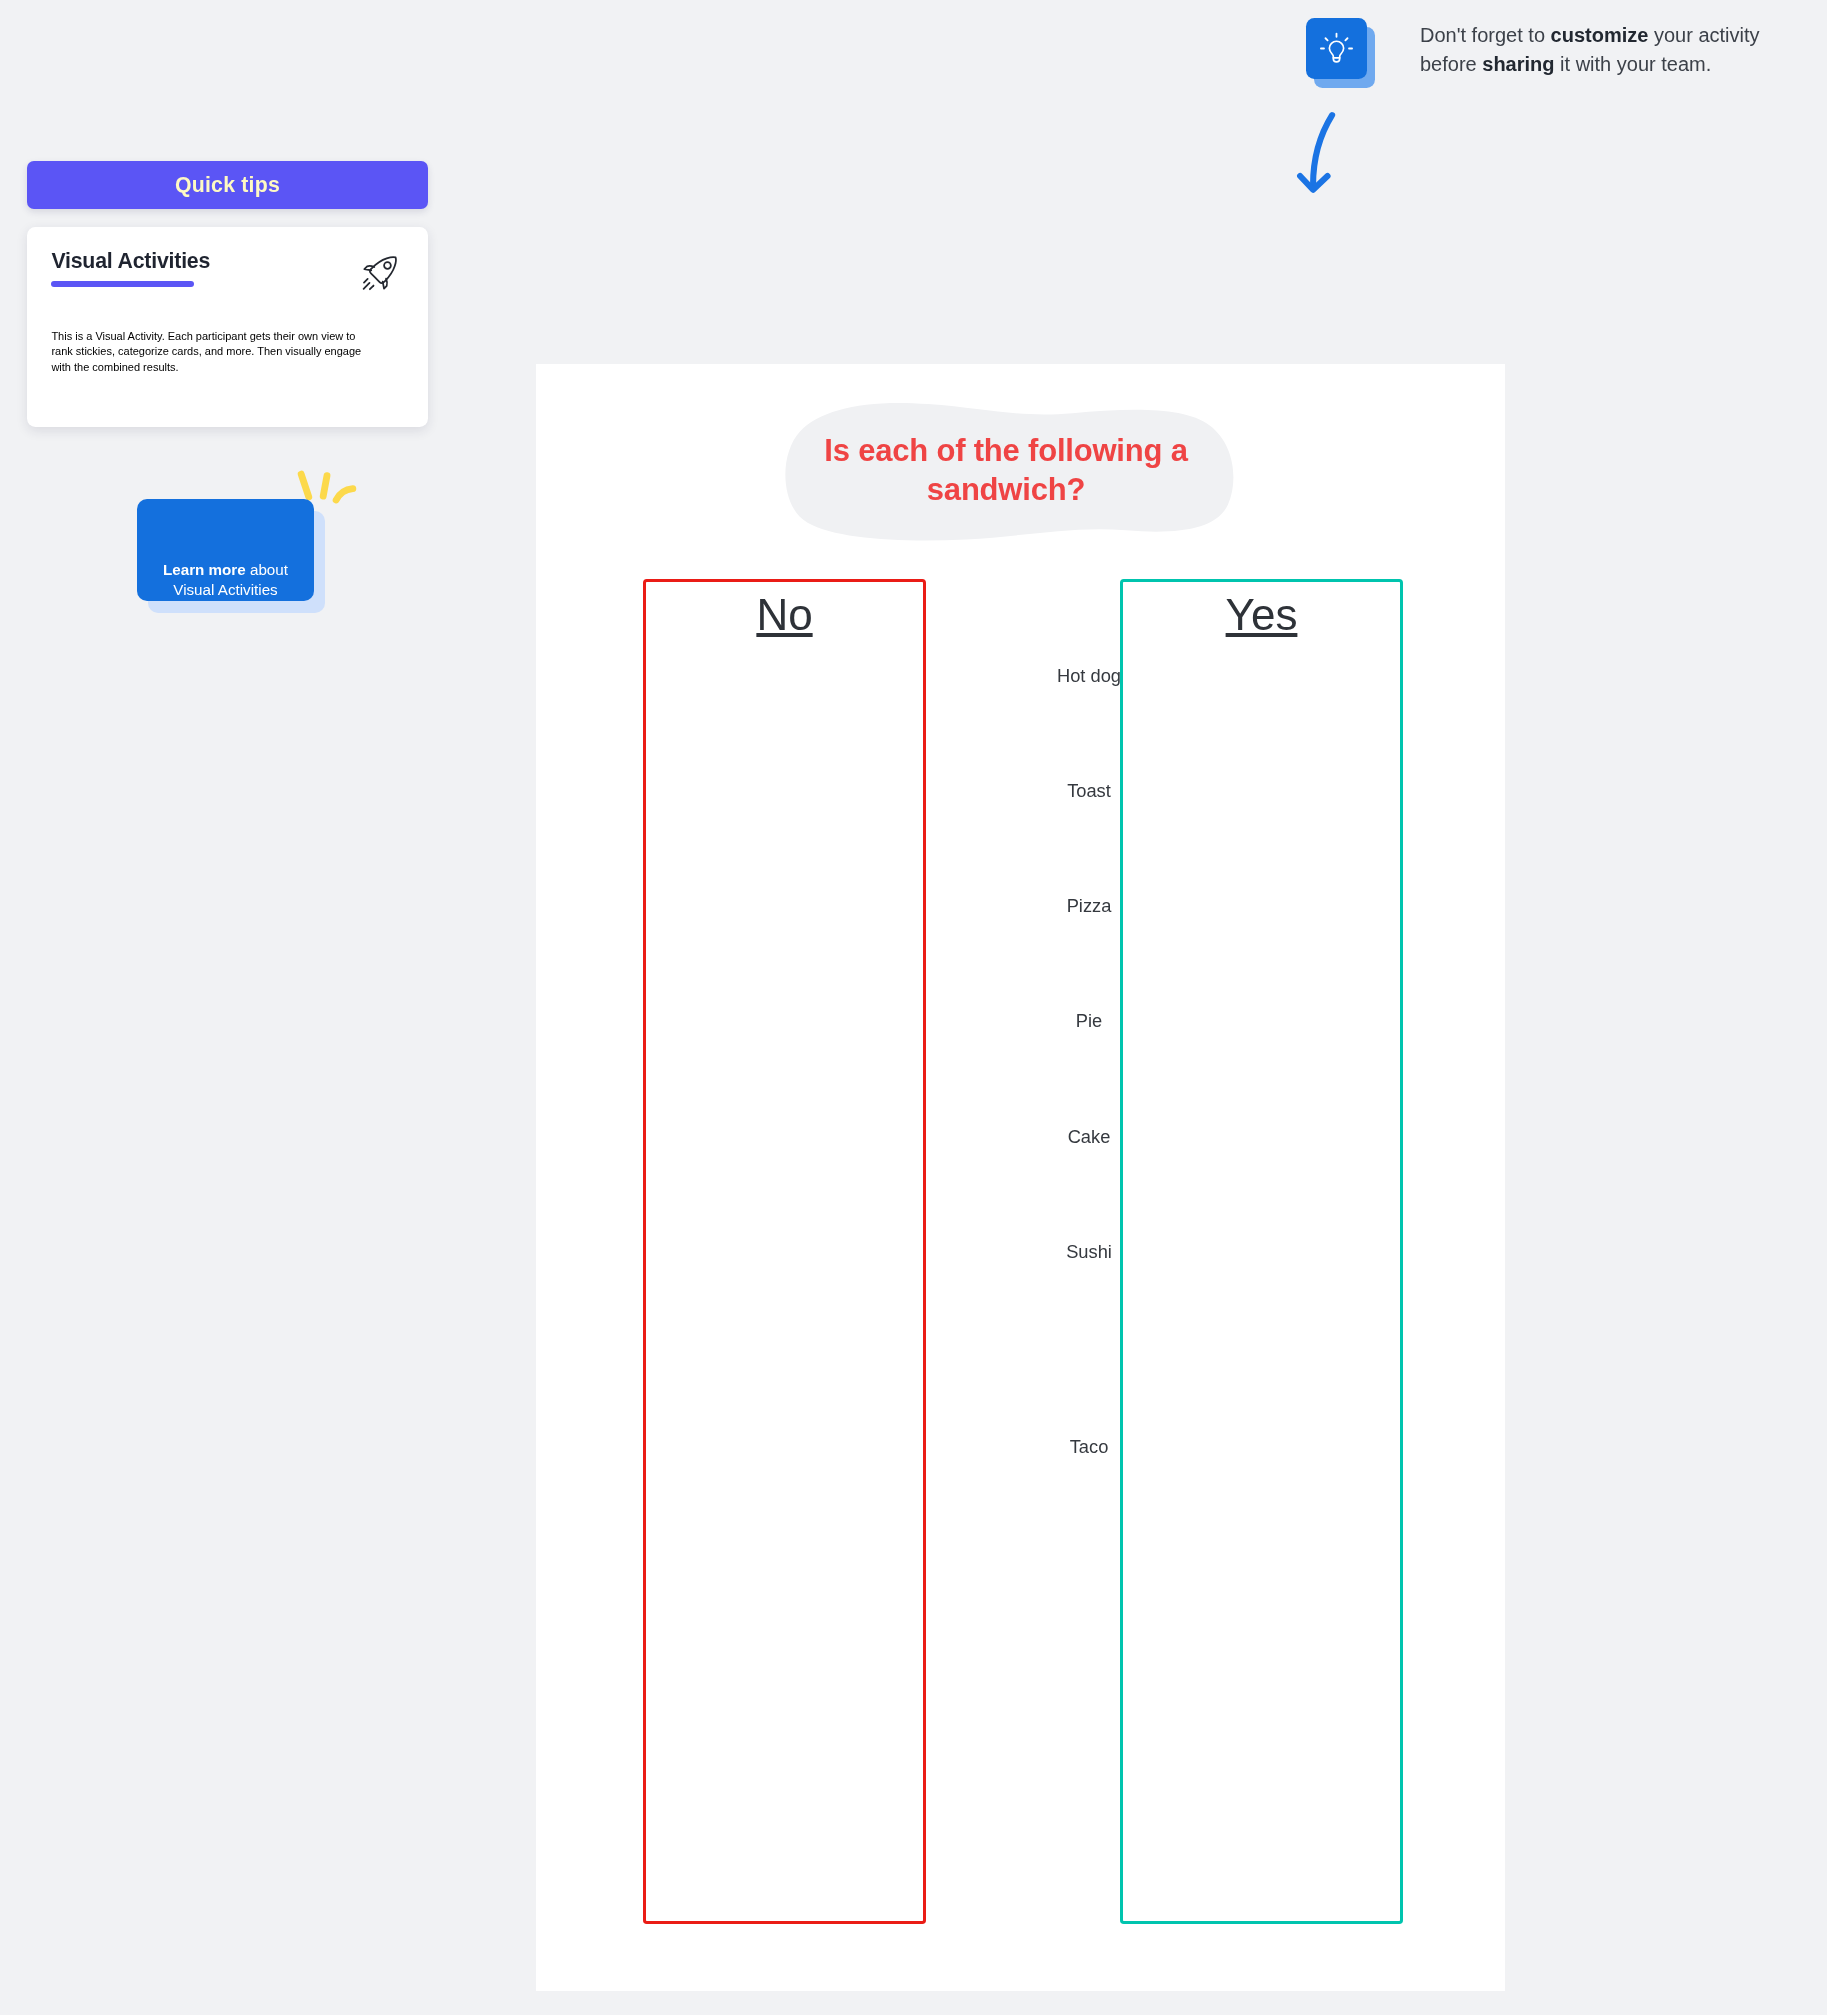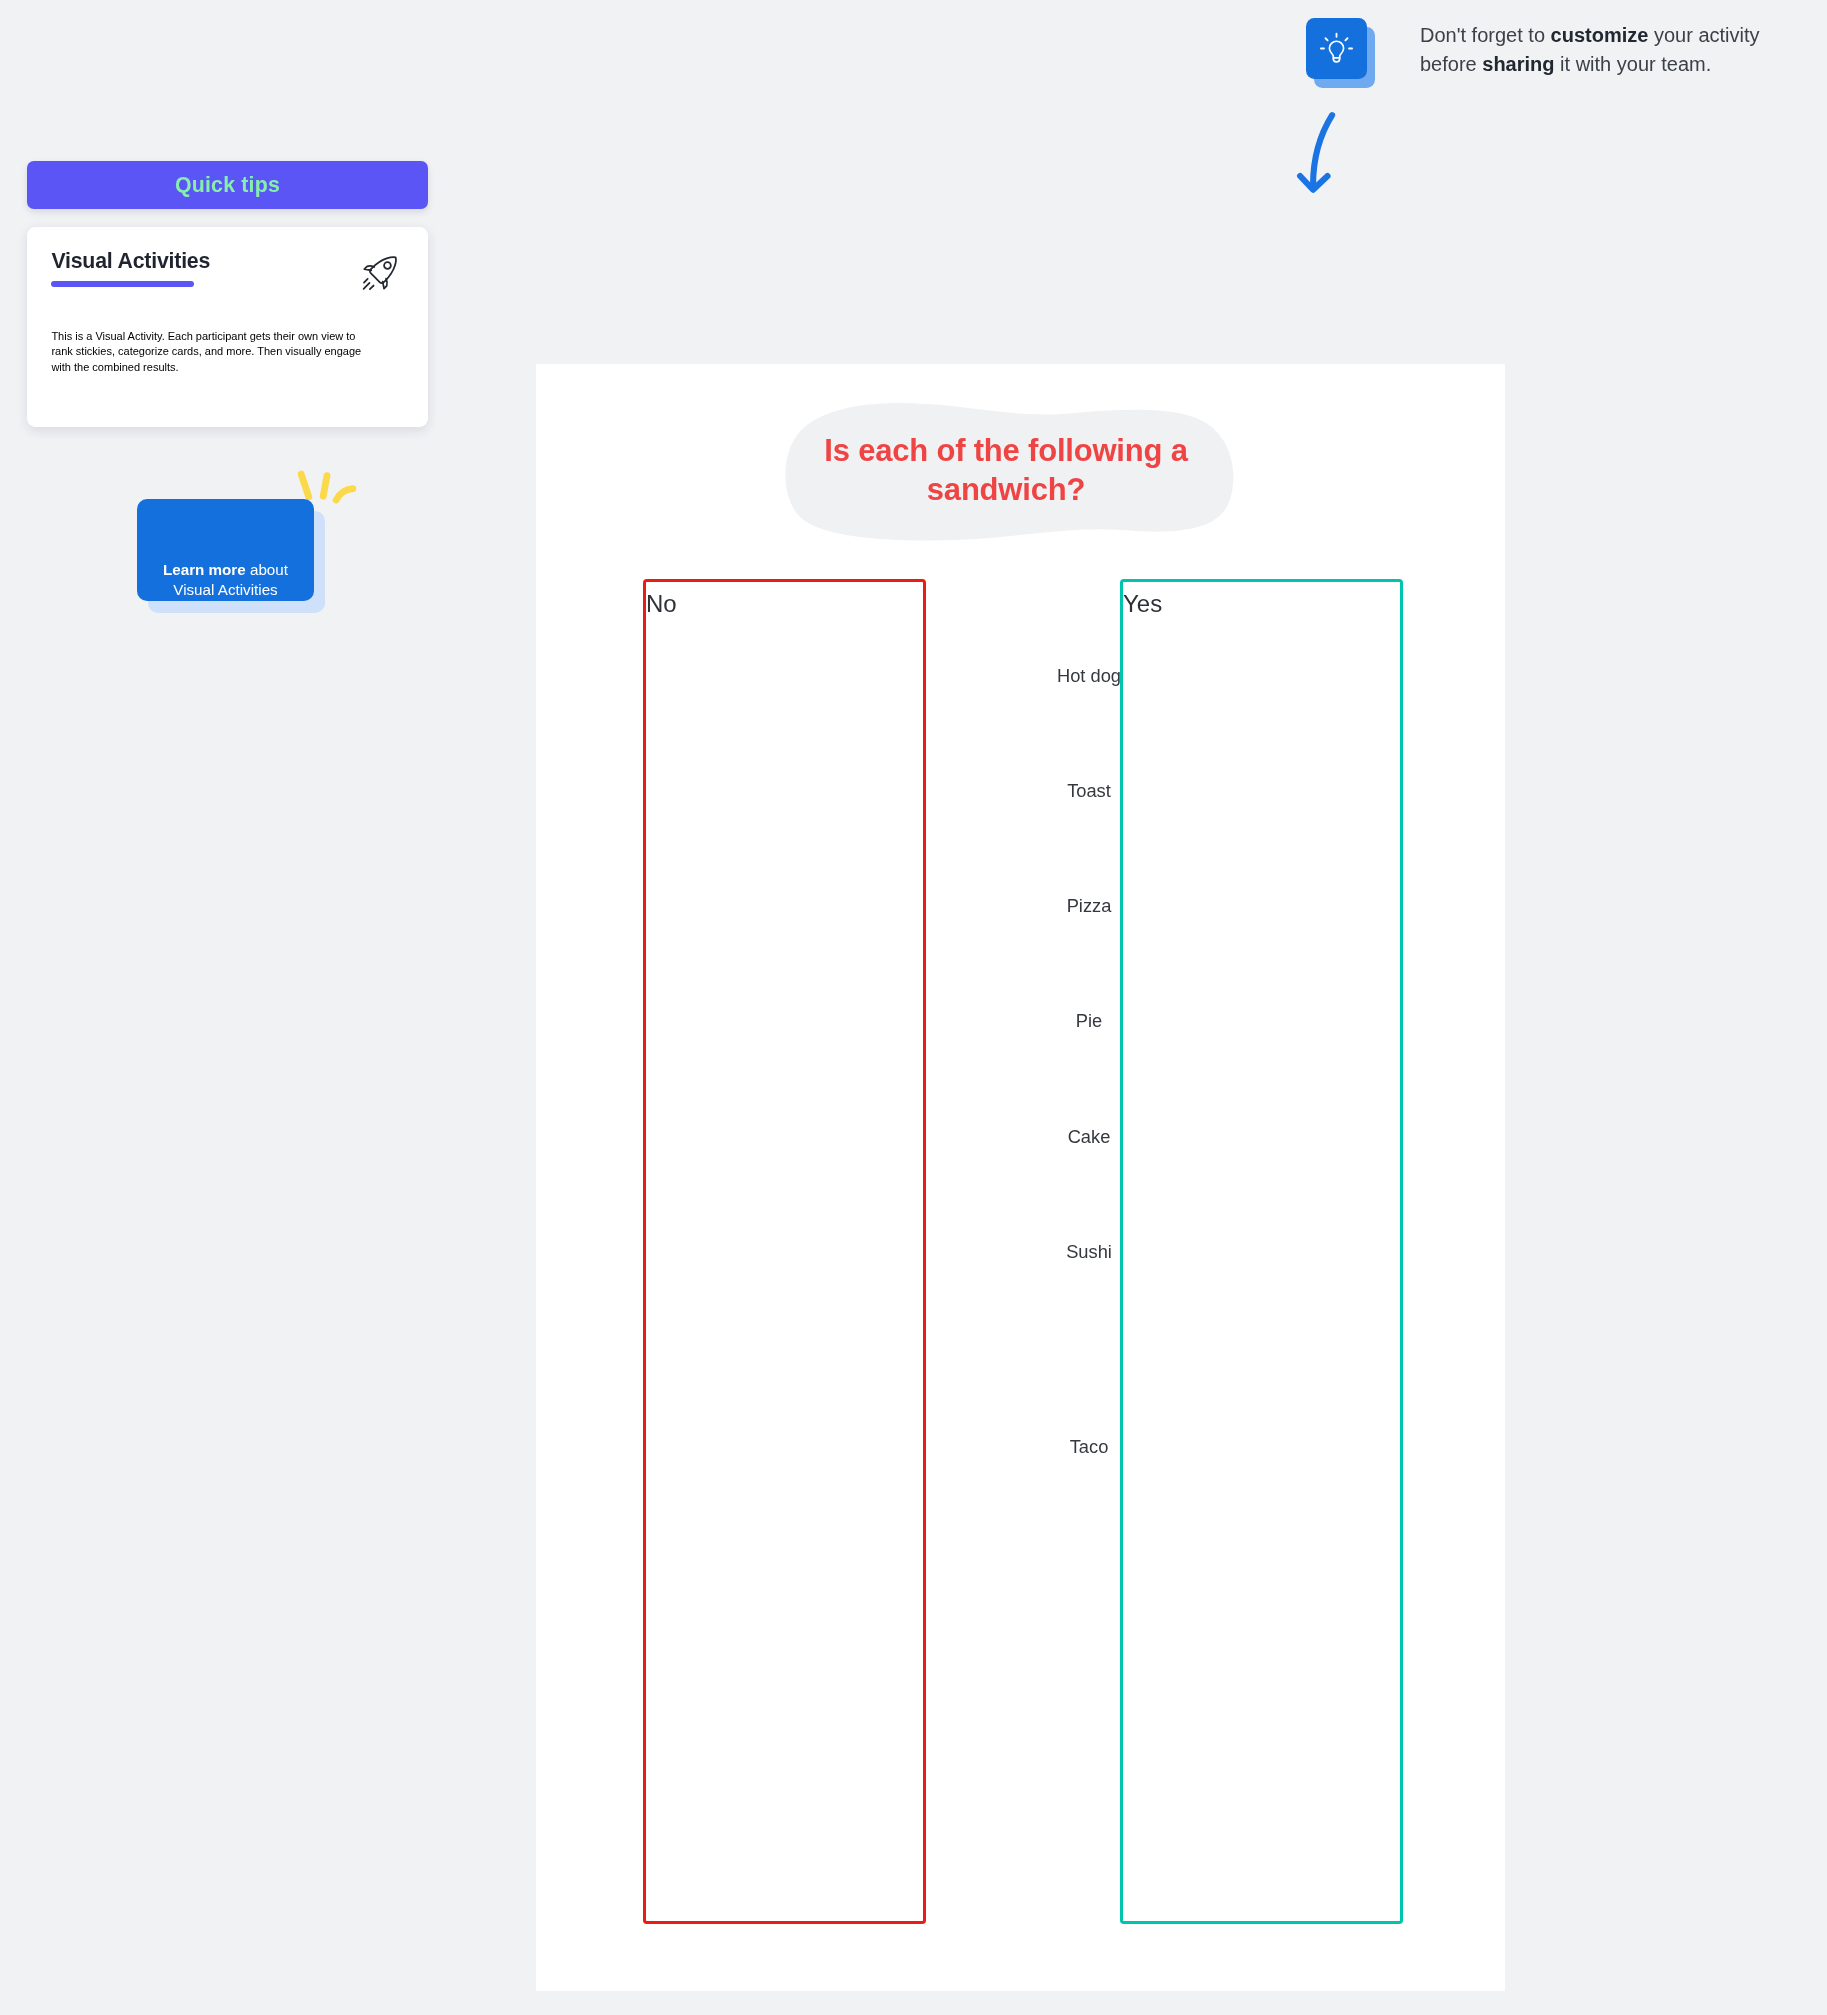--- a/index.html
+++ b/index.html
@@ -22,21 +22,21 @@
     left: 27px;
     top: 161px;
     width: 401px;
   }
   #quick-tips-button {
     width: 100%;
     height: 48px;
     background: #5b55f5;
     border-radius: 6.9px;
     border: none;
-    color: #86efac;
+    color: #fef9c3;
     font-size: 21.3px;
     font-weight: bold;
     letter-spacing: 0.2px;
     display: flex;
     align-items: center;
     justify-content: center;
     box-shadow: 0 3px 7.6px rgba(40,40,90,0.13);
     cursor: pointer;
     font-family: "Liberation Sans", sans-serif;
   }
@@ -208,25 +208,26 @@
     height: 1345px;
     border-width: 3px;
     border-style: solid;
     border-radius: 3.8px;
     background: #ffffff;
     box-sizing: border-box;
   }
   #bucket-no  { left: 107px;  border-color: #ea1c16; }
   #bucket-yes { left: 584px;  border-color: #00c4ae; }
   .bucket-label {
-    text-align: left;
-    font-size: 24px;
+    text-align: center;
+    font-size: 44px;
     color: #2e3238;
     margin-top: 7.6px;
     font-weight: normal;
+    text-decoration: underline;
   }
 
   
   #item-list {
     position: absolute;
     left: 431px;
     top: 0;
     width: 244px;
     height: 1345px;
   }

